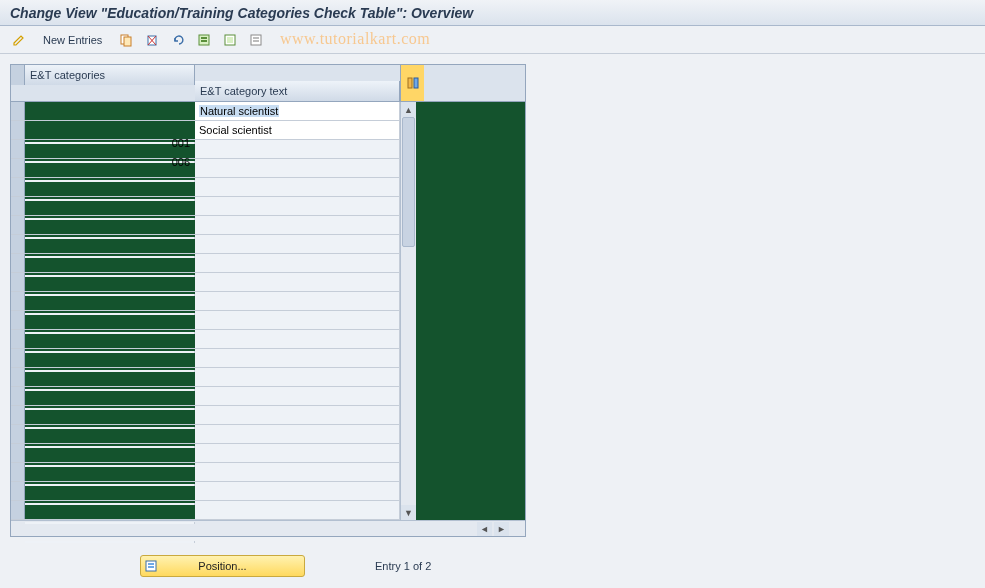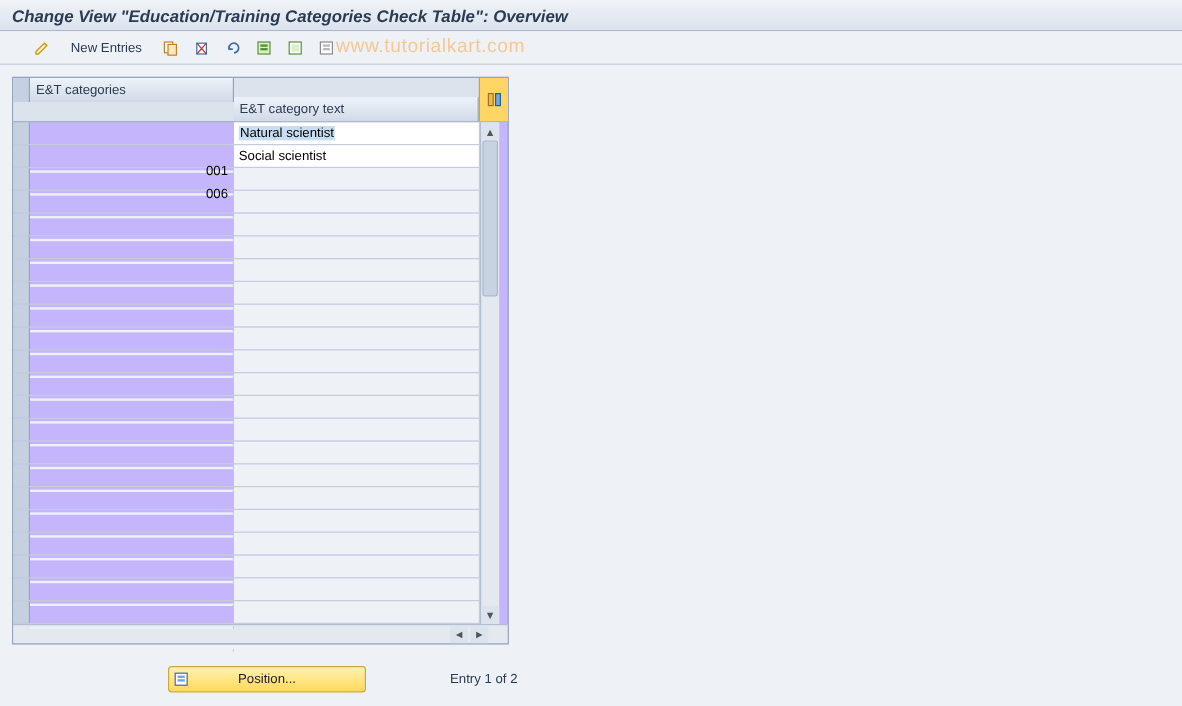--- a/index.html
+++ b/index.html
@@ -22,21 +22,21 @@
     }
     .title-bar-text {
       font-style: italic;
       font-weight: bold;
       font-size: 14px;
       color: #2a3b52;
     }
     .toolbar {
       background: #eef1f5;
       border-bottom: 1px solid #c5cdd8;
-      padding: 3px 24px;
+      padding: 3px 8px;
       height: 28px;
       display: flex;
       align-items: center;
       gap: 4px;
       position: relative;
     }
     .tb-btn {
       width: 22px;
       height: 20px;
       display: flex;
@@ -59,28 +59,29 @@
     }
     .watermark {
       position: absolute;
       left: 280px;
       top: 4px;
       font-size: 16px;
       color: rgba(255,165,60,0.55);
       font-weight: 500;
       letter-spacing: 0.5px;
       pointer-events: none;
+      font-family: Liberation Serif, serif;
     }
     .content {
       padding: 10px;
     }
     .table-wrap {
-      width: 414px;
+      width: 516px;
       border: 1px solid #94a6bd;
-      background: #c4b5fd;
+      background: #14532d;
       position: relative;
     }
     .table-header {
       display: flex;
       background: #dbe3ed;
       border-bottom: 1px solid #94a6bd;
     }
     .sel-col-h {
       width: 14px;
       background: #c5d1e0;

